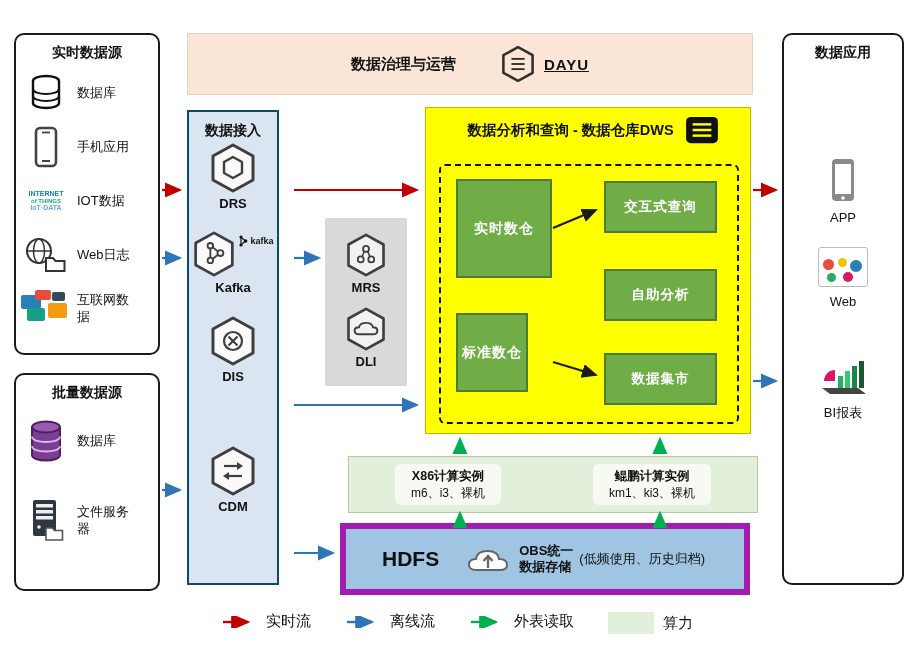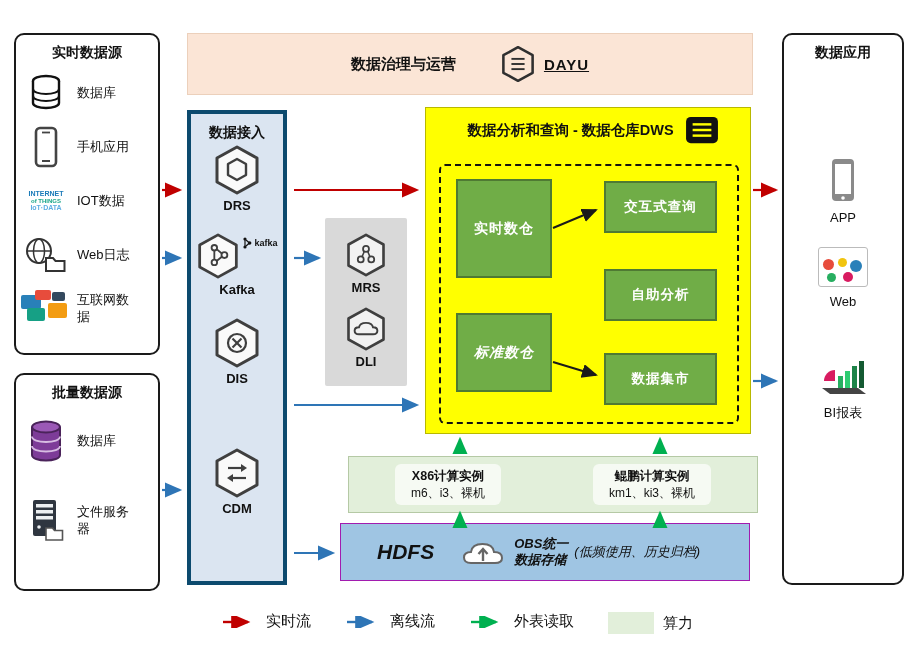--- a/index.html
+++ b/index.html
@@ -15,22 +15,22 @@
   .src-label{font-size:13px;width:64px;line-height:1.3;}
 
   
   .banner{position:absolute;left:187px;top:33px;width:566px;height:62px;background:#fbe5d6;
           border:1px solid #ecd0bb;box-sizing:border-box;display:flex;align-items:center;justify-content:center;gap:44px;}
   .banner-title{font-weight:bold;font-size:15px;}
   .dayu{display:flex;align-items:center;gap:8px;}
   .dayu-label{font-weight:bold;font-size:15px;letter-spacing:1px;text-decoration:underline;}
 
   
-  .access{position:absolute;left:187px;top:110px;width:100px;height:475px;background:#dbe5f1;
-          border:4px solid #0c4a6e;box-sizing:border-box;}
+  .access{position:absolute;left:187px;top:110px;width:92px;height:475px;background:#dbe5f1;
+          border:2px solid #0c4a6e;box-sizing:border-box;}
   .access-title{font-weight:bold;font-size:14px;text-align:center;margin-top:10px;}
   .svc{position:absolute;left:0;right:0;display:flex;flex-direction:column;align-items:center;}
   .svc-label{font-weight:bold;font-size:13px;margin-top:2px;}
   .kafka-row{display:flex;align-items:flex-start;gap:2px;}
   .kafka-mark{display:flex;align-items:center;gap:2px;margin-top:4px;font-weight:bold;font-size:9px;}
 
   
   .grey-box{position:absolute;left:325px;top:218px;width:82px;height:168px;background:#d9d9d9;border-radius:2px;}
 
   
@@ -46,22 +46,22 @@
   
   .app-item{position:absolute;left:0;right:0;display:flex;flex-direction:column;align-items:center;gap:7px;}
   .app-label{font-size:13px;}
 
   
   .compute{position:absolute;left:348px;top:456px;width:410px;height:57px;background:#e2efda;
            border:1px solid #b5c9a5;box-sizing:border-box;display:flex;align-items:center;justify-content:space-around;}
   .pill{background:rgba(255,255,255,.68);border-radius:6px;padding:4px 16px;text-align:center;line-height:1.35;}
   .pill-title{font-weight:bold;font-size:12.5px;}
   .pill-sub{font-size:12px;}
-  .hdfs{position:absolute;left:340px;top:523px;width:410px;height:58px;background:#9fc5e3;
-        border:1px solid #a21caf;box-sizing:border-box;display:flex;align-items:center;font-style:italic;}
+  .hdfs{position:absolute;left:340px;top:523px;width:410px;height:72px;background:#9fc5e3;
+        border:6px solid #a21caf;box-sizing:border-box;display:flex;align-items:center;}
   .hdfs-label{font-weight:bold;font-size:21px;margin-left:36px;}
   .obs-text{font-weight:bold;font-size:13px;line-height:1.25;margin-left:8px;}
   .hdfs-note{font-size:13px;margin-left:6px;}
 
   
   .legend{position:absolute;left:0;top:612px;width:914px;display:flex;justify-content:center;align-items:flex-start;gap:34px;}
   .lg{display:flex;align-items:center;gap:9px;font-size:15px;}
   .sw{width:46px;height:22px;display:inline-block;}
   .sw-archive{background:#bdd7ee;}
   .sw-compute{background:#e2efda;}
@@ -273,21 +273,21 @@
         <rect x="2" y="2" width="34" height="28" rx="5" fill="#111"></rect>
         <line x1="9" y1="10" x2="29" y2="10" stroke="#ffff00" stroke-width="2.6"></line>
         <line x1="9" y1="16" x2="29" y2="16" stroke="#ffff00" stroke-width="2.6"></line>
         <line x1="9" y1="22" x2="29" y2="22" stroke="#ffff00" stroke-width="2.6"></line>
       </svg>
     </div>
     <div class="dashed"></div>
     <div class="gbox" style="left:30px;top:71px;width:96px;height:99px;">
       <span>实时数仓</span>
     </div>
-    <div class="gbox" style="left:30px;top:205px;width:96px;height:79px;font-style:italic;">
+    <div class="gbox" style="left:30px;top:205px;width:72px;height:79px;">
       <span>标准数仓</span>
     </div>
     <div class="gbox" style="left:178px;top:73px;width:113px;height:52px;font-size:13.5px;">
       <span>交互式查询</span>
     </div>
     <div class="gbox" style="left:178px;top:161px;width:113px;height:52px;font-size:13.5px;">
       <span>自助分析</span>
     </div>
     <div class="gbox" style="left:178px;top:245px;width:113px;height:52px;font-size:13.5px;">
       <span>数据集市</span>

